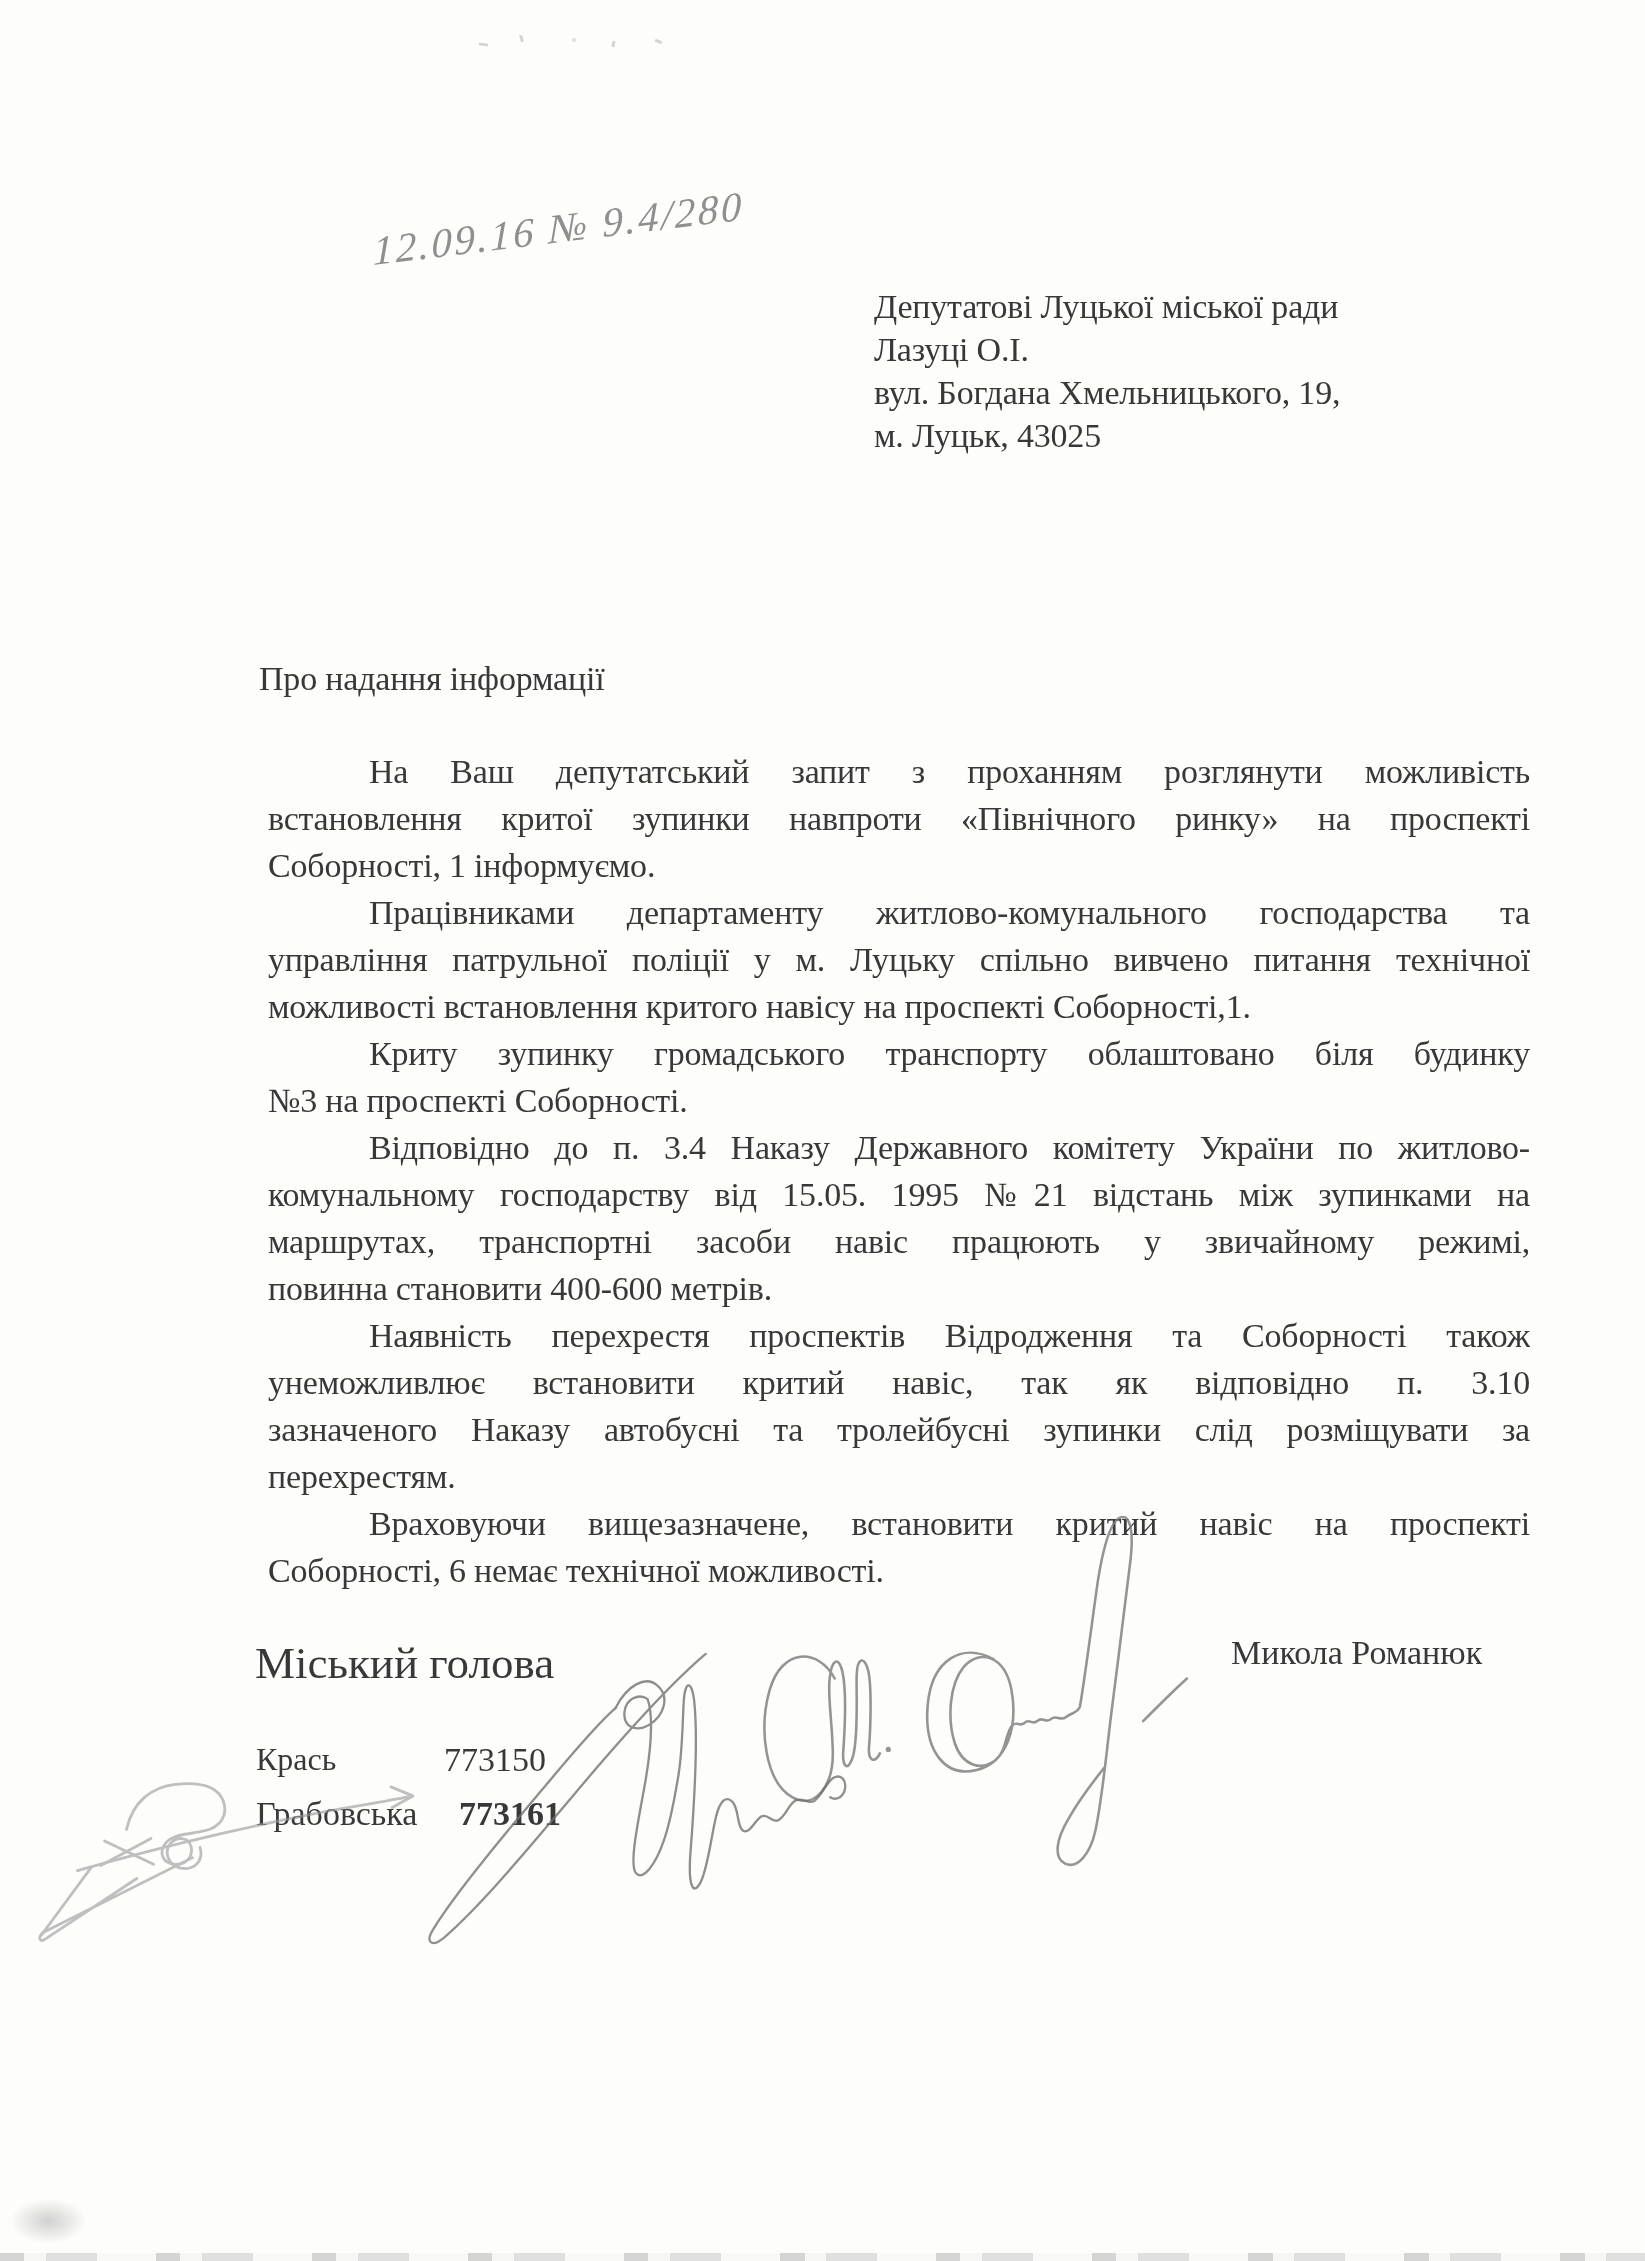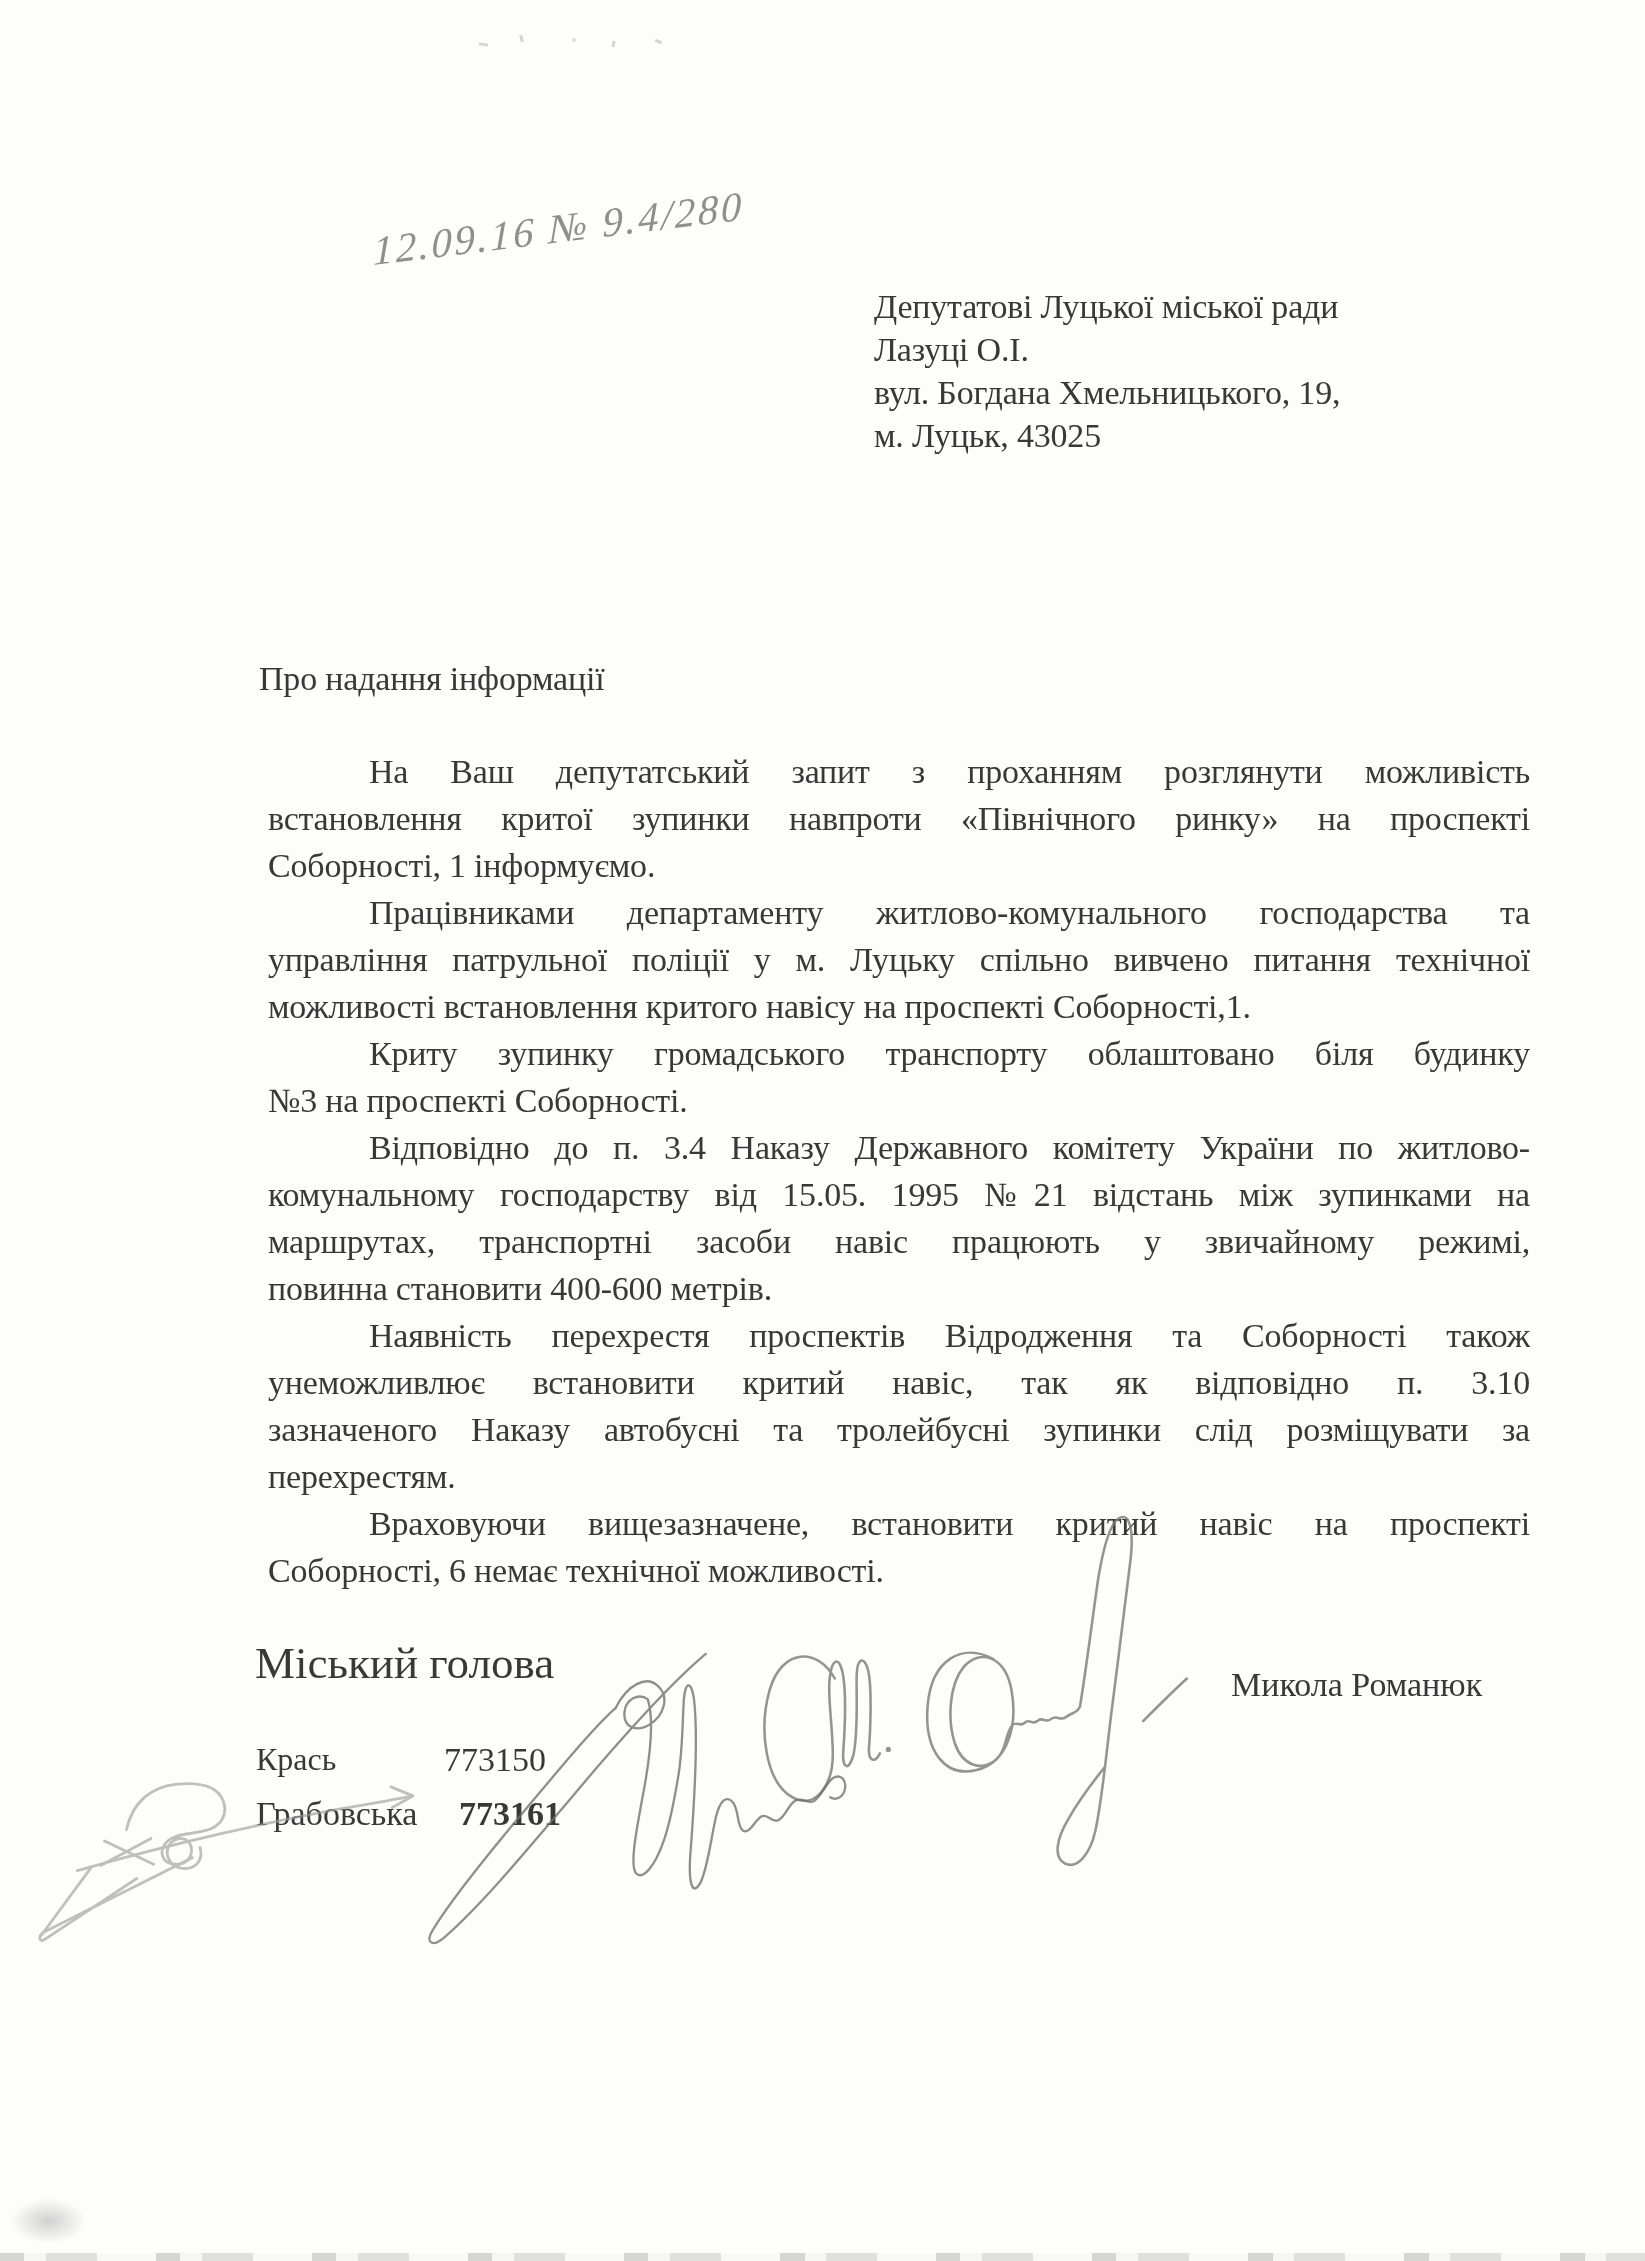--- a/index.html
+++ b/index.html
@@ -68,21 +68,21 @@
   .bl.j { text-align: justify; }
   .bl.j::after {
     content: "";
     display: inline-block;
     width: 100%;
     height: 0;
     vertical-align: top;
   }
   
   .sig-title { position: absolute; left: 255px;  top: 1637px; font-size: 45px; color: #383838; white-space: nowrap; }
-  .sig-name  { position: absolute; left: 1231px; top: 1634px; font-size: 34px; color: #383838; white-space: nowrap; margin-top: 32px; }
+  .sig-name  { position: absolute; left: 1231px; top: 1634px; font-size: 34px; color: #383838; white-space: nowrap; }
   
   .c-name1  { position: absolute; left: 256px; top: 1741px; font-size: 32px; color: #383838; white-space: nowrap; }
   .c-phone1 { position: absolute; left: 444px; top: 1741px; font-size: 34px; color: #383838; white-space: nowrap; }
   .c-name2  { position: absolute; left: 256px; top: 1795px; font-size: 34px; color: #383838; white-space: nowrap; }
   .c-phone2 { position: absolute; left: 459px; top: 1795px; font-size: 34px; color: #383838; white-space: nowrap; font-weight: bold; }
   
   .sig-svg { position: absolute; left: 0; top: 0; pointer-events: none; }
   
   .mark { position: absolute; background: #ababab; opacity: 0.5; }
   .mark.m1 { left: 479px;  top: 43px; width: 9px; height: 2.6px; transform: rotate(8deg); }

